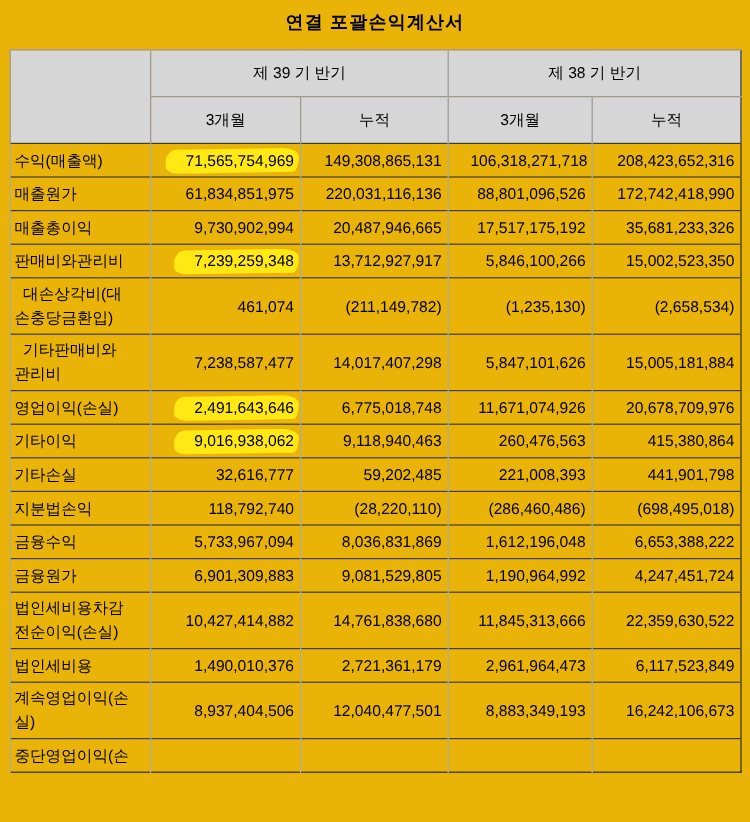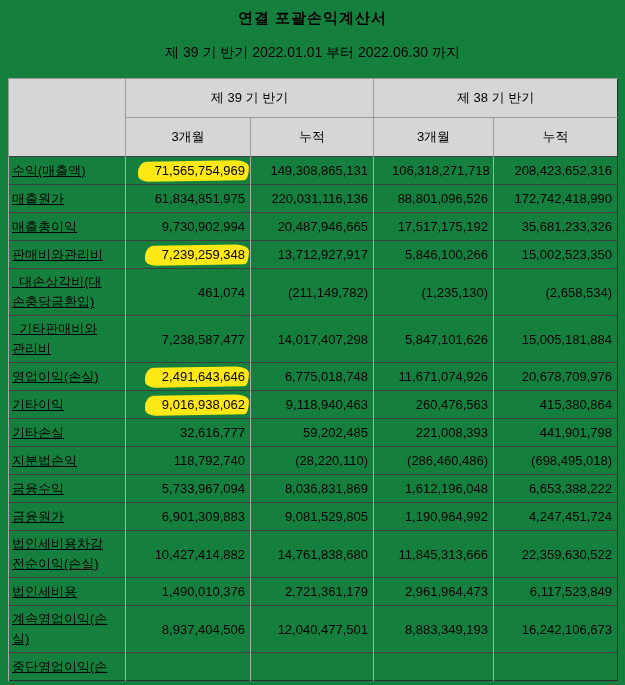--- a/index.html
+++ b/index.html
@@ -3,21 +3,21 @@
 <meta charset="utf-8">
 <style>
   * { margin: 0; padding: 0; box-sizing: border-box; }
   html, body { background: #ffffff; }
   body { font-family: "Liberation Sans", "DejaVu Sans", sans-serif; color: #000; }
   .page {
     position: relative;
     width: 625px;
     height: 685px;
     overflow: hidden;
-    background: #15803d;
+    background: #eab308;
   }
   .doc-title {
     margin-top: 9px;
     text-align: center;
     font-size: 15px;
     font-weight: bold;
     letter-spacing: 1px;
   }
   .periods {
     margin-top: 11px;
@@ -50,21 +50,20 @@
   table.fin td {
     border-top: 1px solid #3d3d3d;
     border-left: 1px solid #ababab;
     vertical-align: middle;
   }
   td.label-cell {
     text-align: left;
     padding: 2px 2px 2px 3px;
     white-space: pre-wrap;
     line-height: 20px;
-    text-decoration: underline;
   }
   td.num-cell {
     text-align: right;
     padding: 2px 4px 2px 2px;
   }
   tr.row { height: 28px; }
   tr.row.tall { height: 47px; }
   .num {
     position: relative;
     display: inline-block;
@@ -84,21 +83,20 @@
     border-radius: 9px 14px 5px 11px / 11px 7px 13px 6px;
     transform: rotate(-0.9deg);
   }
 </style>
 </head>
 <body>
 
 <div class="page">
   <div class="doc-title">연결 포괄손익계산서</div>
   <div class="periods">
-    <div>제 39 기 반기 2022.01.01 부터 2022.06.30 까지</div>
   </div>
 
   <table class="fin">
     <colgroup>
       <col style="width:117px">
       <col style="width:125px">
       <col style="width:123px">
       <col style="width:120px">
       <col style="width:124px">
     </colgroup>

